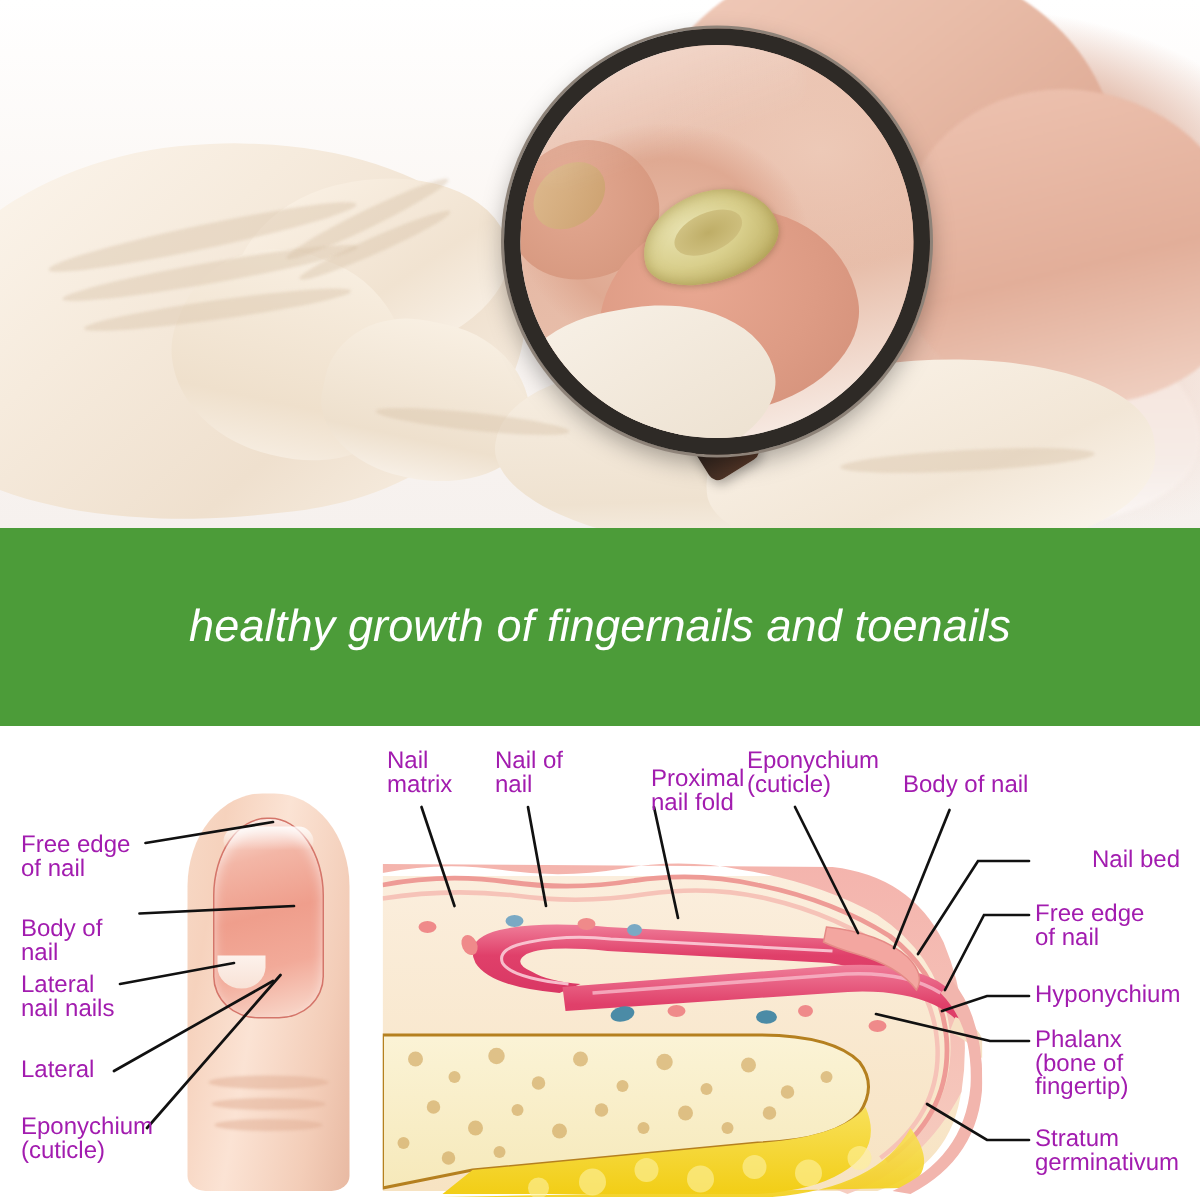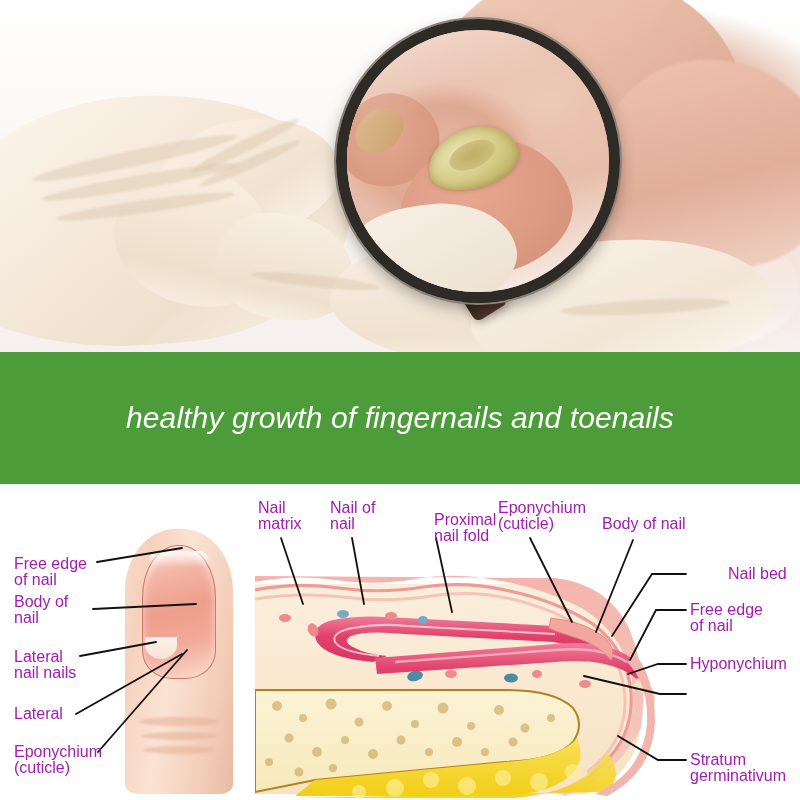--- a/index.html
+++ b/index.html
@@ -286,21 +286,21 @@
         <path d="M686,90 L652,90 L612,152"></path>
         <path d="M686,126 L656,126 L630,176"></path>
         <path d="M686,180 L658,180 L628,190"></path>
         <path d="M686,210 L660,210 L584,192"></path>
         <path d="M686,276 L658,276 L618,252"></path>
       </g>
     </svg>
 
     <div class="dlabel" style="left:14px;top:72px;width:100px;">Free edge
 of nail</div>
-    <div class="dlabel" style="left:14px;top:110px;width:100px;">Body of
+    <div class="dlabel" style="left:14px;top:128px;width:100px;">Body of
 nail</div>
     <div class="dlabel" style="left:14px;top:165px;width:100px;">Lateral
 nail nails</div>
     <div class="dlabel" style="left:14px;top:222px;width:100px;">Lateral</div>
     <div class="dlabel" style="left:14px;top:260px;width:110px;">Eponychium
 (cuticle)</div>
 
     <div class="dlabel" style="left:258px;top:16px;width:72px;">Nail
 matrix</div>
     <div class="dlabel" style="left:330px;top:16px;width:74px;">Nail of
@@ -308,17 +308,20 @@
     <div class="dlabel" style="left:410px;top:28px;width:88px;margin-left:24px;">Proximal
 nail fold</div>
     <div class="dlabel" style="left:498px;top:16px;width:104px;">Eponychium
 (cuticle)</div>
     <div class="dlabel" style="left:602px;top:32px;width:104px;">Body of nail</div>
 
     <div class="dlabel" style="left:728px;top:82px;width:108px;">Nail bed</div>
     <div class="dlabel" style="left:690px;top:118px;width:108px;">Free edge
 of nail</div>
     <div class="dlabel" style="left:690px;top:172px;width:112px;">Hyponychium</div>
+    <div class="dlabel" style="left:690px;top:202px;width:106px;">Phalanx
+(bone of
+fingertip)</div>
     <div class="dlabel" style="left:690px;top:268px;width:112px;">Stratum
 germinativum</div>
 
   </div>
 </div>
 
 </body></html>

